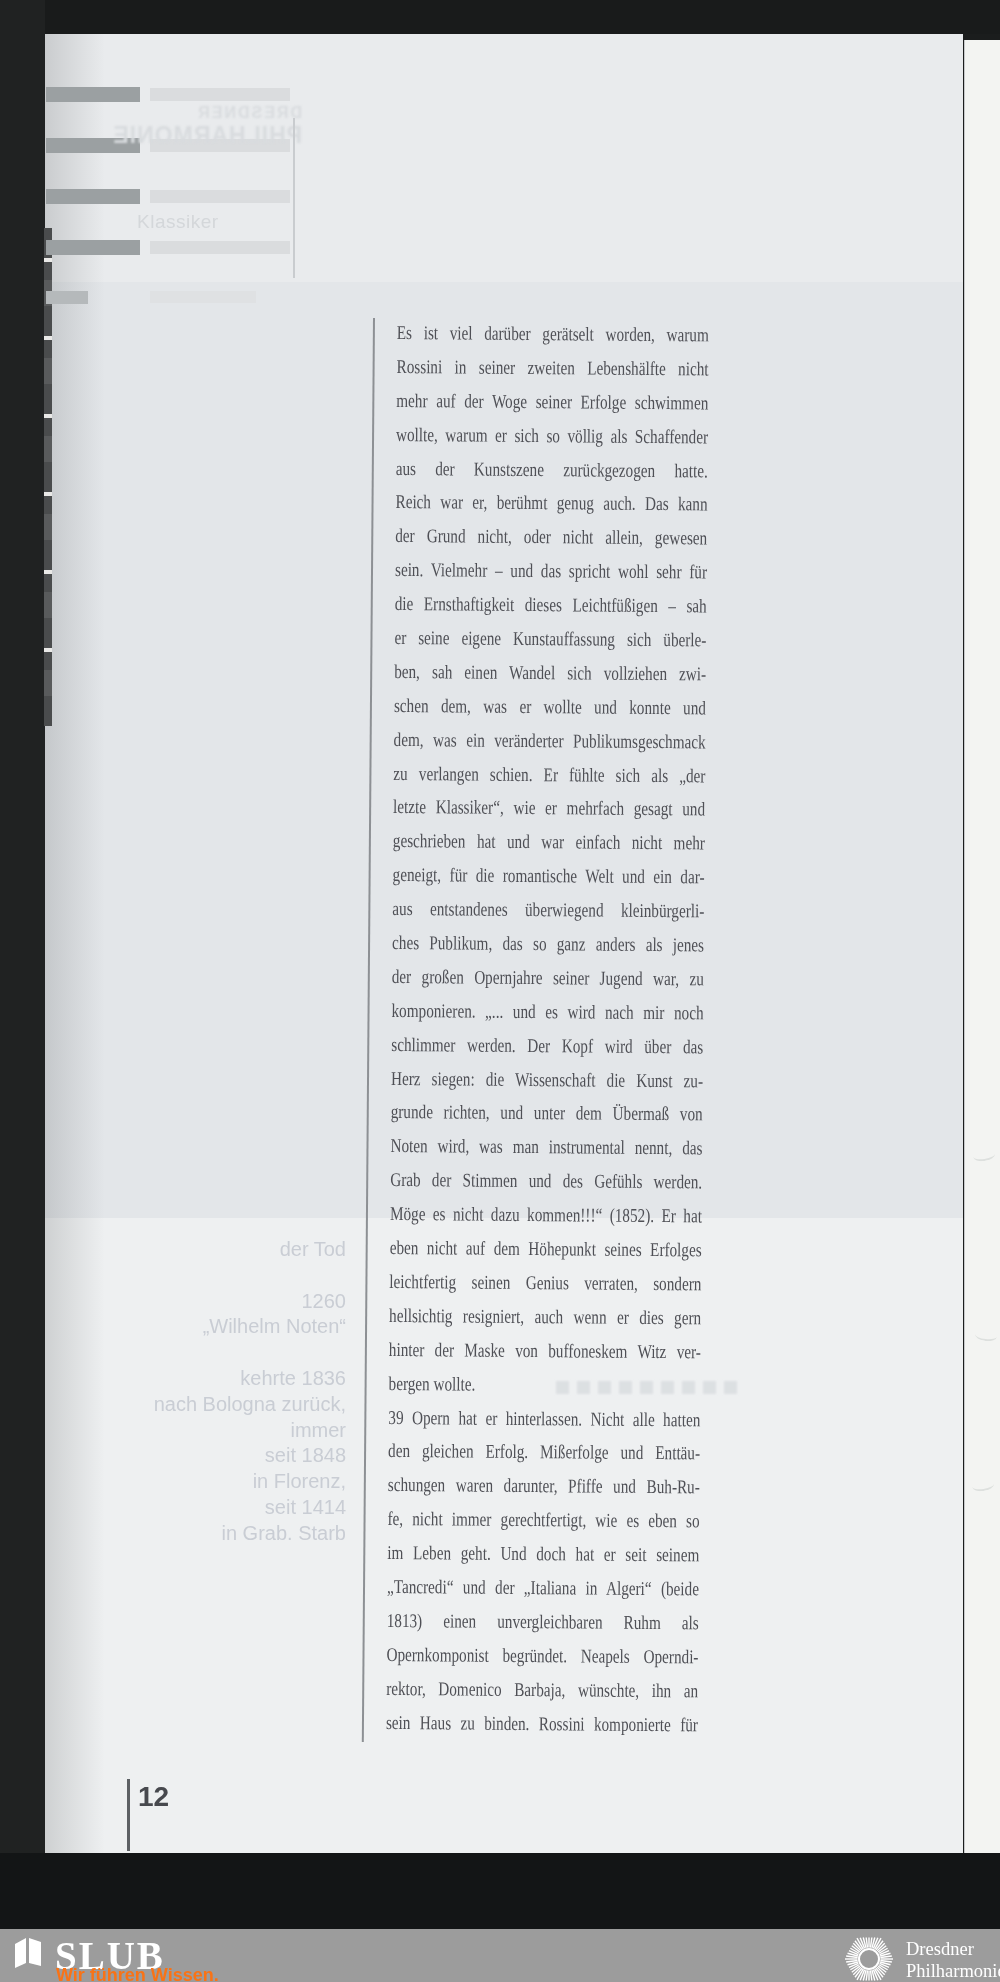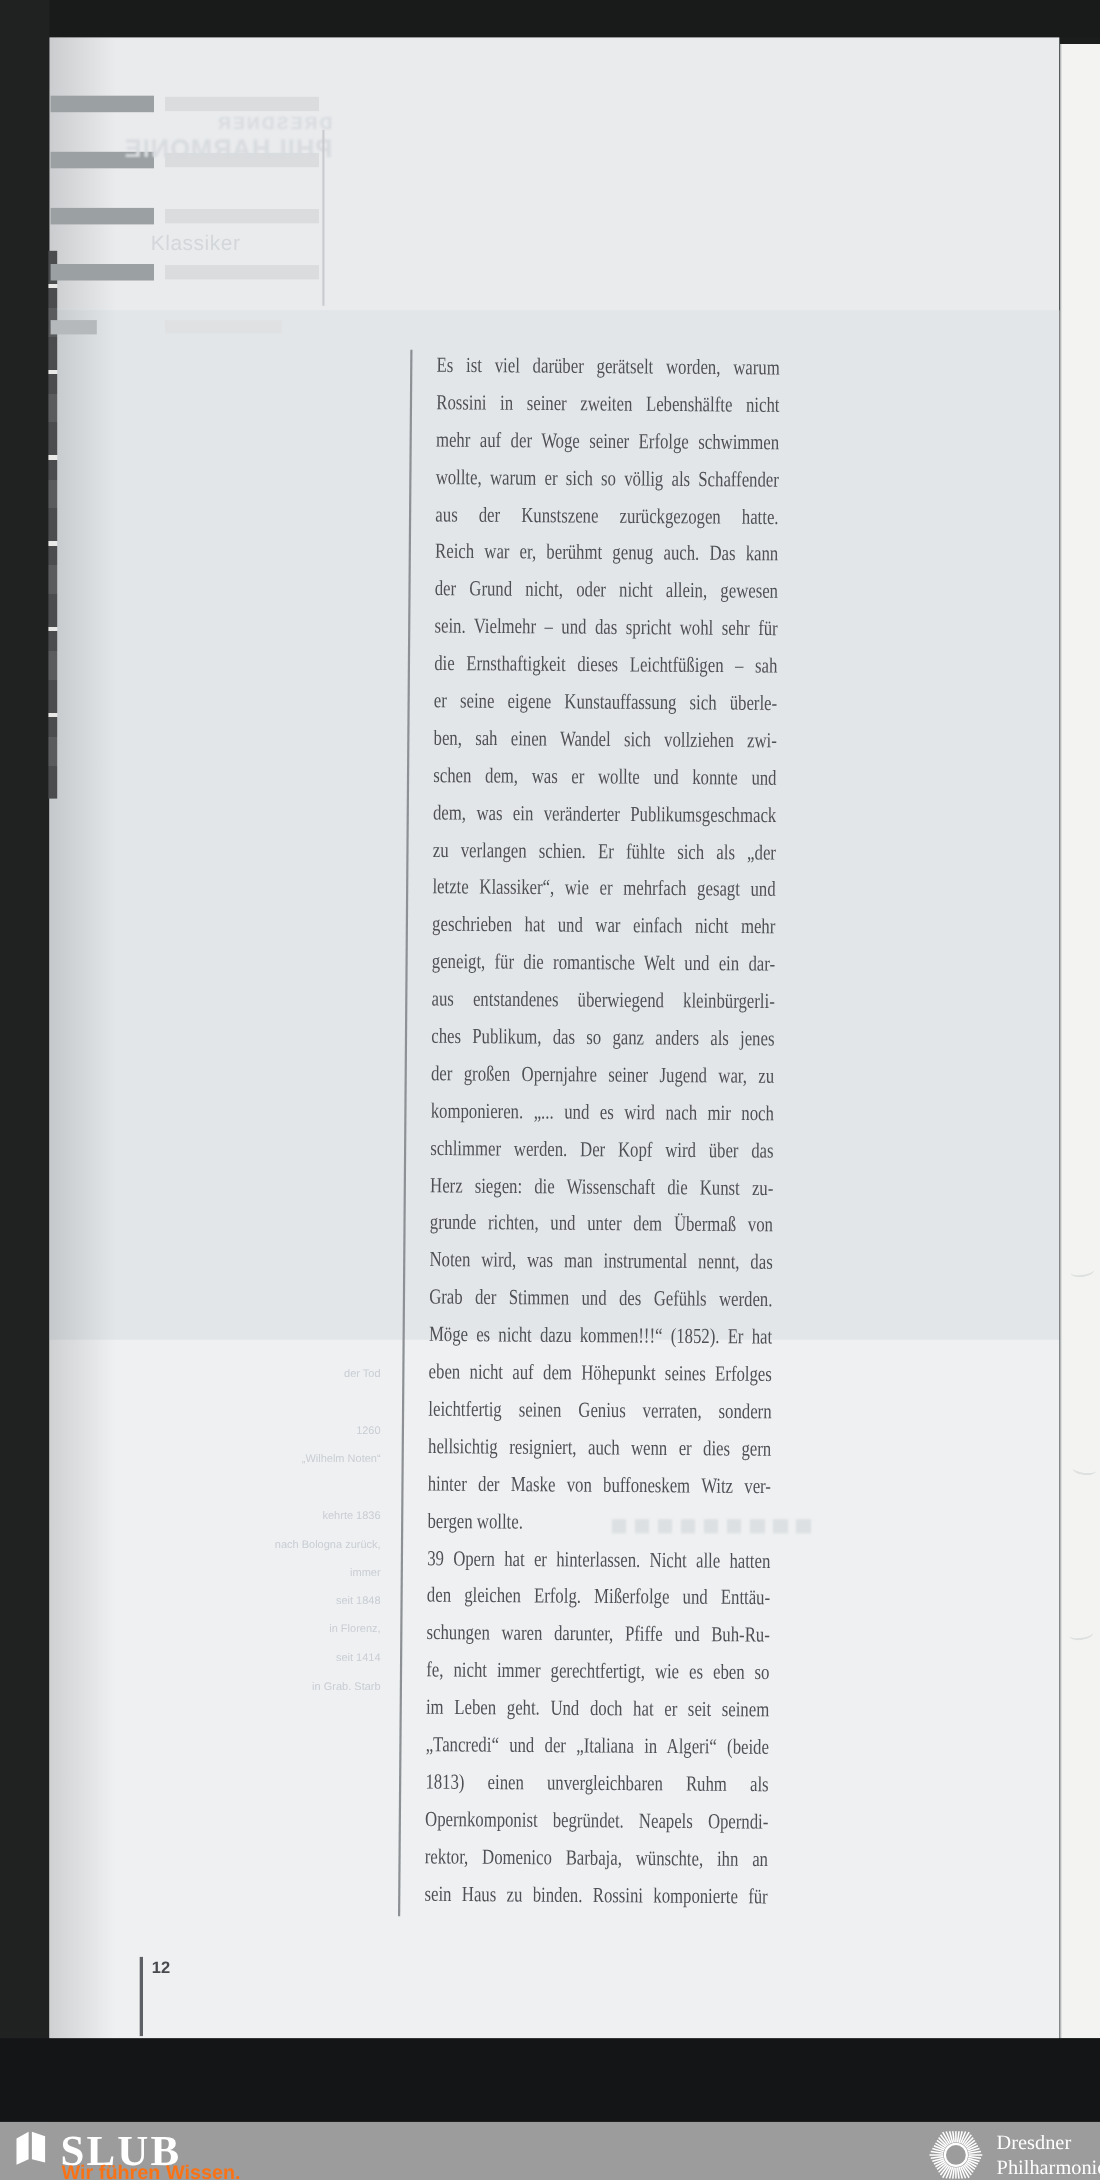--- a/index.html
+++ b/index.html
@@ -42,25 +42,25 @@
         font-family:"Liberation Serif",serif;font-size:19.5px;line-height:33.9px;
         color:#4f5056;}
   .text-col .line{text-align:justify;text-align-last:justify;height:33.9px;white-space:nowrap;}
   .para1 .line:last-child{text-align-last:left;}
   .smudge{position:absolute;left:556px;top:1381px;width:182px;height:13px;opacity:.55;
         filter:blur(1.2px);
         background:repeating-linear-gradient(90deg,#cfd3d7 0 13px,rgba(0,0,0,0) 13px 21px);}
 
   
   .margin-notes{position:absolute;left:128px;top:1237px;width:218px;text-align:right;
-        font-size:10px;line-height:25.8px;color:#c9cdd4;filter:blur(.6px);}
+        font-size:20px;line-height:25.8px;color:#c9cdd4;filter:blur(.6px);}
 
   
   .pn-rule{position:absolute;left:127px;top:1779px;width:2.5px;height:72px;background:#5d6064;}
-  .page-number{position:absolute;left:138px;top:1781px;font-size:15px;font-weight:bold;color:#47494e;}
+  .page-number{position:absolute;left:138px;top:1781px;font-size:28px;font-weight:bold;color:#47494e;}
 
   
   .gutter-black{position:absolute;left:0;top:1853px;width:1000px;height:76px;background:#131516;}
   .footer{position:absolute;left:0;top:1929px;width:1000px;height:53px;background:#9c9c9c;}
   .slub-icon{position:absolute;left:14px;top:1937px;}
   .slub-word{position:absolute;left:55px;top:1933px;font-family:"Liberation Serif",serif;
         font-size:39px;font-weight:bold;letter-spacing:2px;color:#ffffff;}
   .slub-tag{position:absolute;left:56px;top:1965px;font-size:18px;font-weight:bold;color:#f97316;}
   .phil-logo{position:absolute;left:841px;top:1931px;}
   .phil-name{position:absolute;left:906px;top:1938px;font-family:"Liberation Serif",serif;

